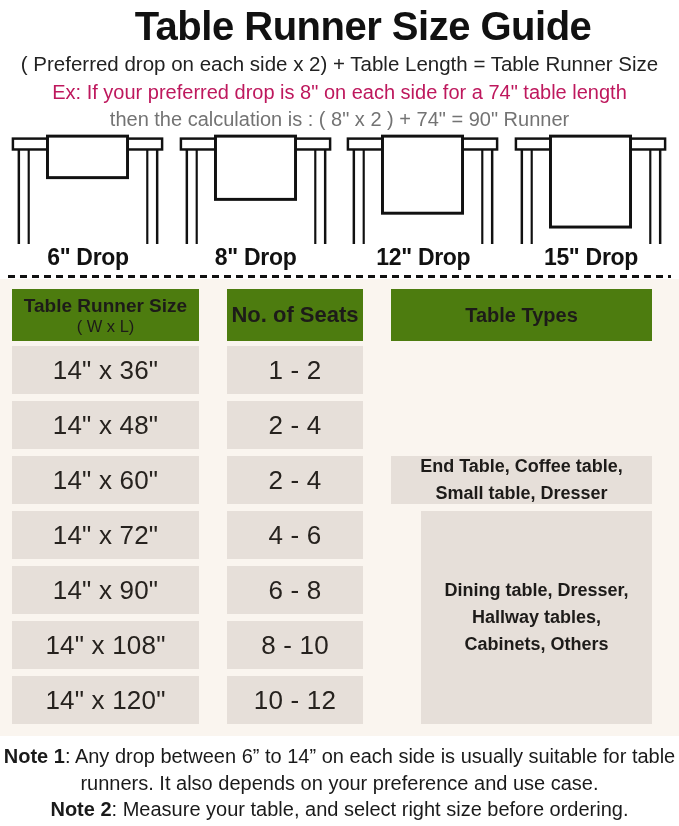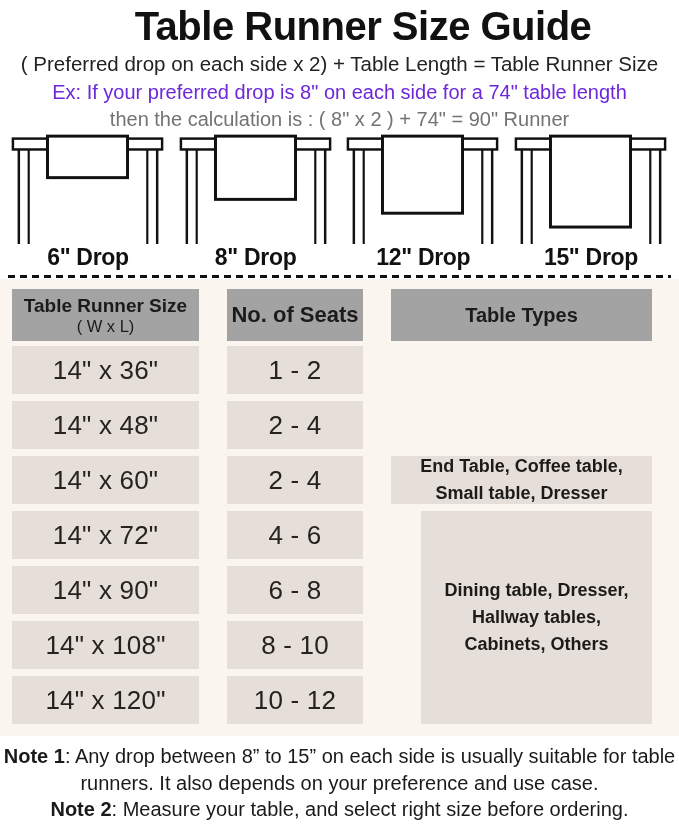--- a/index.html
+++ b/index.html
@@ -11,21 +11,21 @@
     overflow:hidden;
   }
   .page { width:679px; height:826px; background:#fff; }
 
   
   .title {
     text-align:center; font-size:40px; font-weight:700;
     letter-spacing:-0.5px; padding-top:3px; line-height:46px; color:#111;margin-left:47px;
   }
   .formula  { text-align:center; font-size:20.5px; line-height:30px; color:#222; }
-  .ex-line1 { text-align:center; font-size:20px;   line-height:27px; color:#6d28d9; }
+  .ex-line1 { text-align:center; font-size:20px;   line-height:27px; color:#be185d; }
   .ex-line2 { text-align:center; font-size:20px;   line-height:26px; color:#737373; }
 
   
   .illus-row {
     display:flex; justify-content:space-between;
     padding:2px 5px 0 5px; height:110px;
   }
   .illus { width:166px; height:110px; }
   .labels-row {
     display:flex; justify-content:space-between;
@@ -47,21 +47,21 @@
   }
   .grid-head, .grid-body {
     display:grid;
     grid-template-columns:187px 136px 261px;
     column-gap:28px;
   }
   .grid-head { height:52px; }
   .grid-body { margin-top:5px; grid-auto-rows:48px; row-gap:7px; }
 
   .hcell {
-    background:#a3a3a3; display:flex; flex-direction:column;
+    background:#4d7c0f; display:flex; flex-direction:column;
     align-items:center; justify-content:center; text-align:center;
   }
   .hcell .h1 { font-size:19px; font-weight:700; line-height:22px; }
   .hcell .h2 { font-size:16.5px; font-weight:400; line-height:19px; }
   .hcell.seats  { font-size:22px; font-weight:700; }
   .hcell.types  { font-size:20px; font-weight:700; }
 
   .cell {
     background:#e6dfd9; display:flex;
     align-items:center; justify-content:center; text-align:center;
@@ -153,17 +153,17 @@
       <div class="cell val" style="grid-column:2;grid-row:6;">8 - 10</div>
       <div class="cell val" style="grid-column:1;grid-row:7;">14" x 120"</div>
       <div class="cell val" style="grid-column:2;grid-row:7;">10 - 12</div>
 
       <div class="cell type" style="grid-column:3;grid-row:3;">End Table, Coffee table, Small table, Dresser</div>
       <div class="cell type" style="grid-column:3;grid-row:4 / span 4;margin-left:30px;">Dining table, Dresser, Hallway tables, Cabinets, Others</div>
     </div>
   </div>
 
   <div class="notes">
-    <p><strong>Note 1</strong><span>: Any drop between 8” to 15” on each side is usually suitable for table runners. It also depends on your preference and use case.</span></p>
+    <p><strong>Note 1</strong><span>: Any drop between 6” to 14” on each side is usually suitable for table runners. It also depends on your preference and use case.</span></p>
     <p><strong>Note 2</strong><span>: Measure your table, and select right size before ordering.</span></p>
   </div>
 
 </div>
 
 </body></html>

